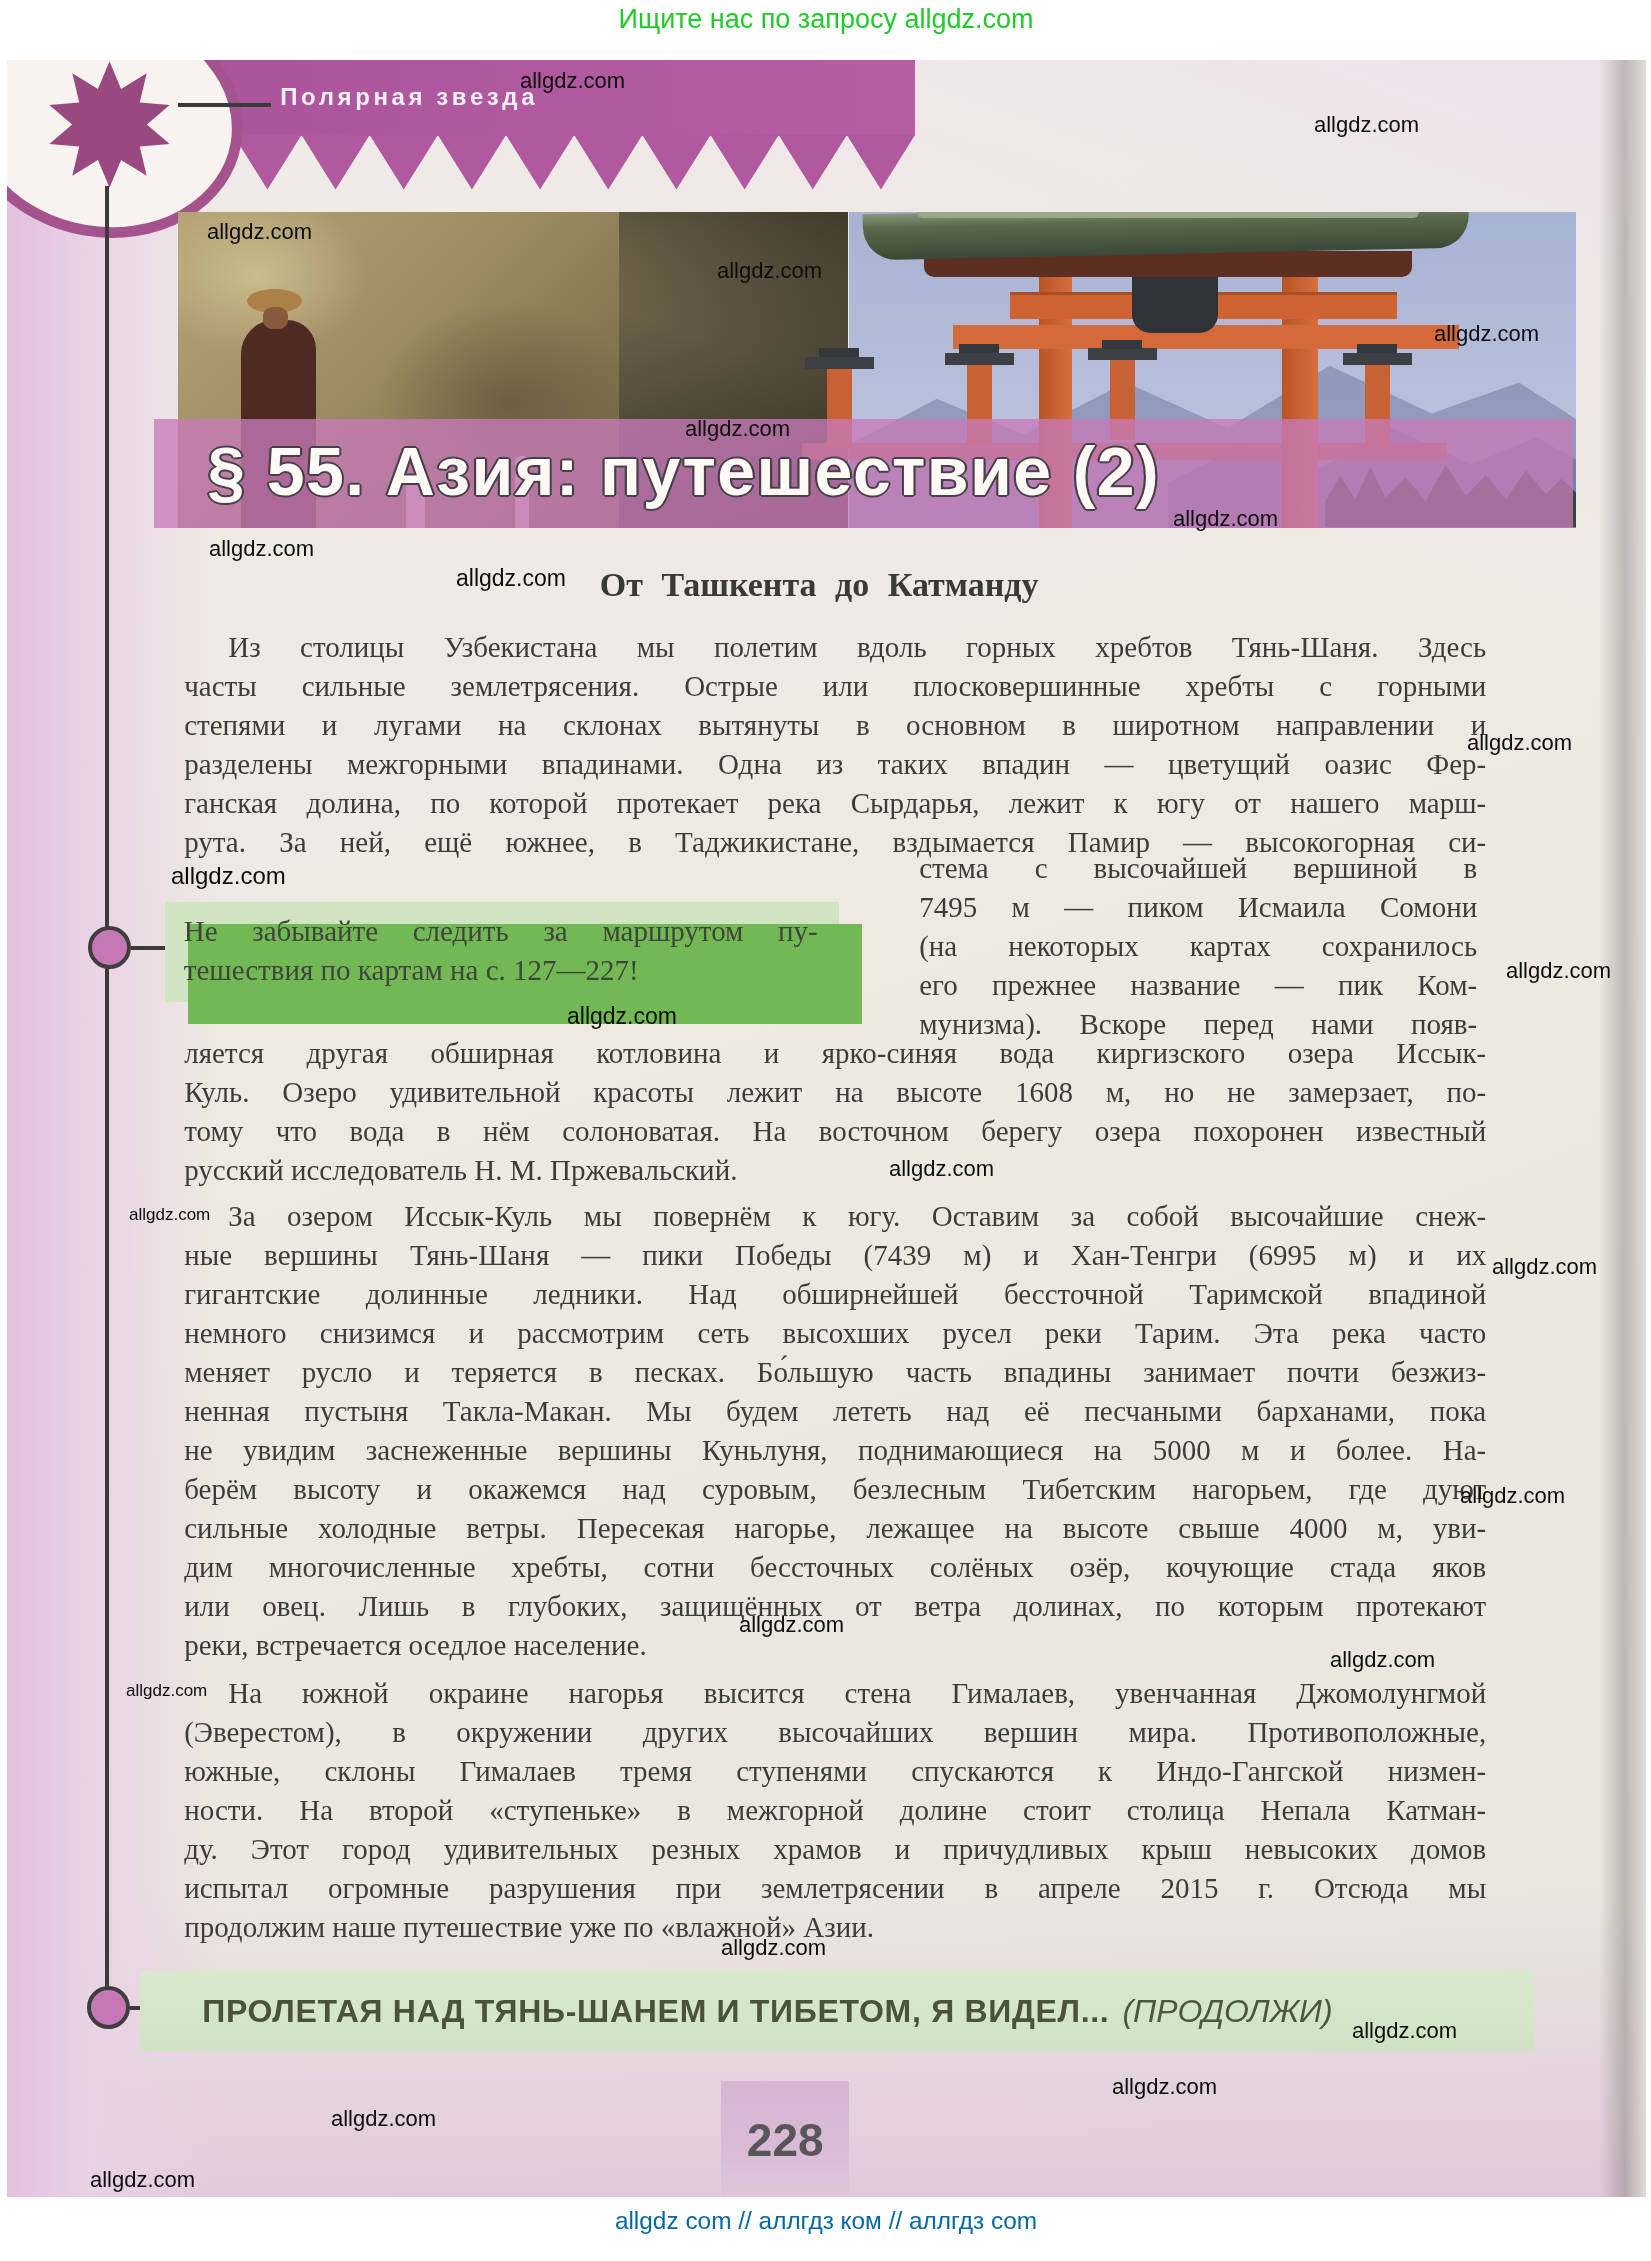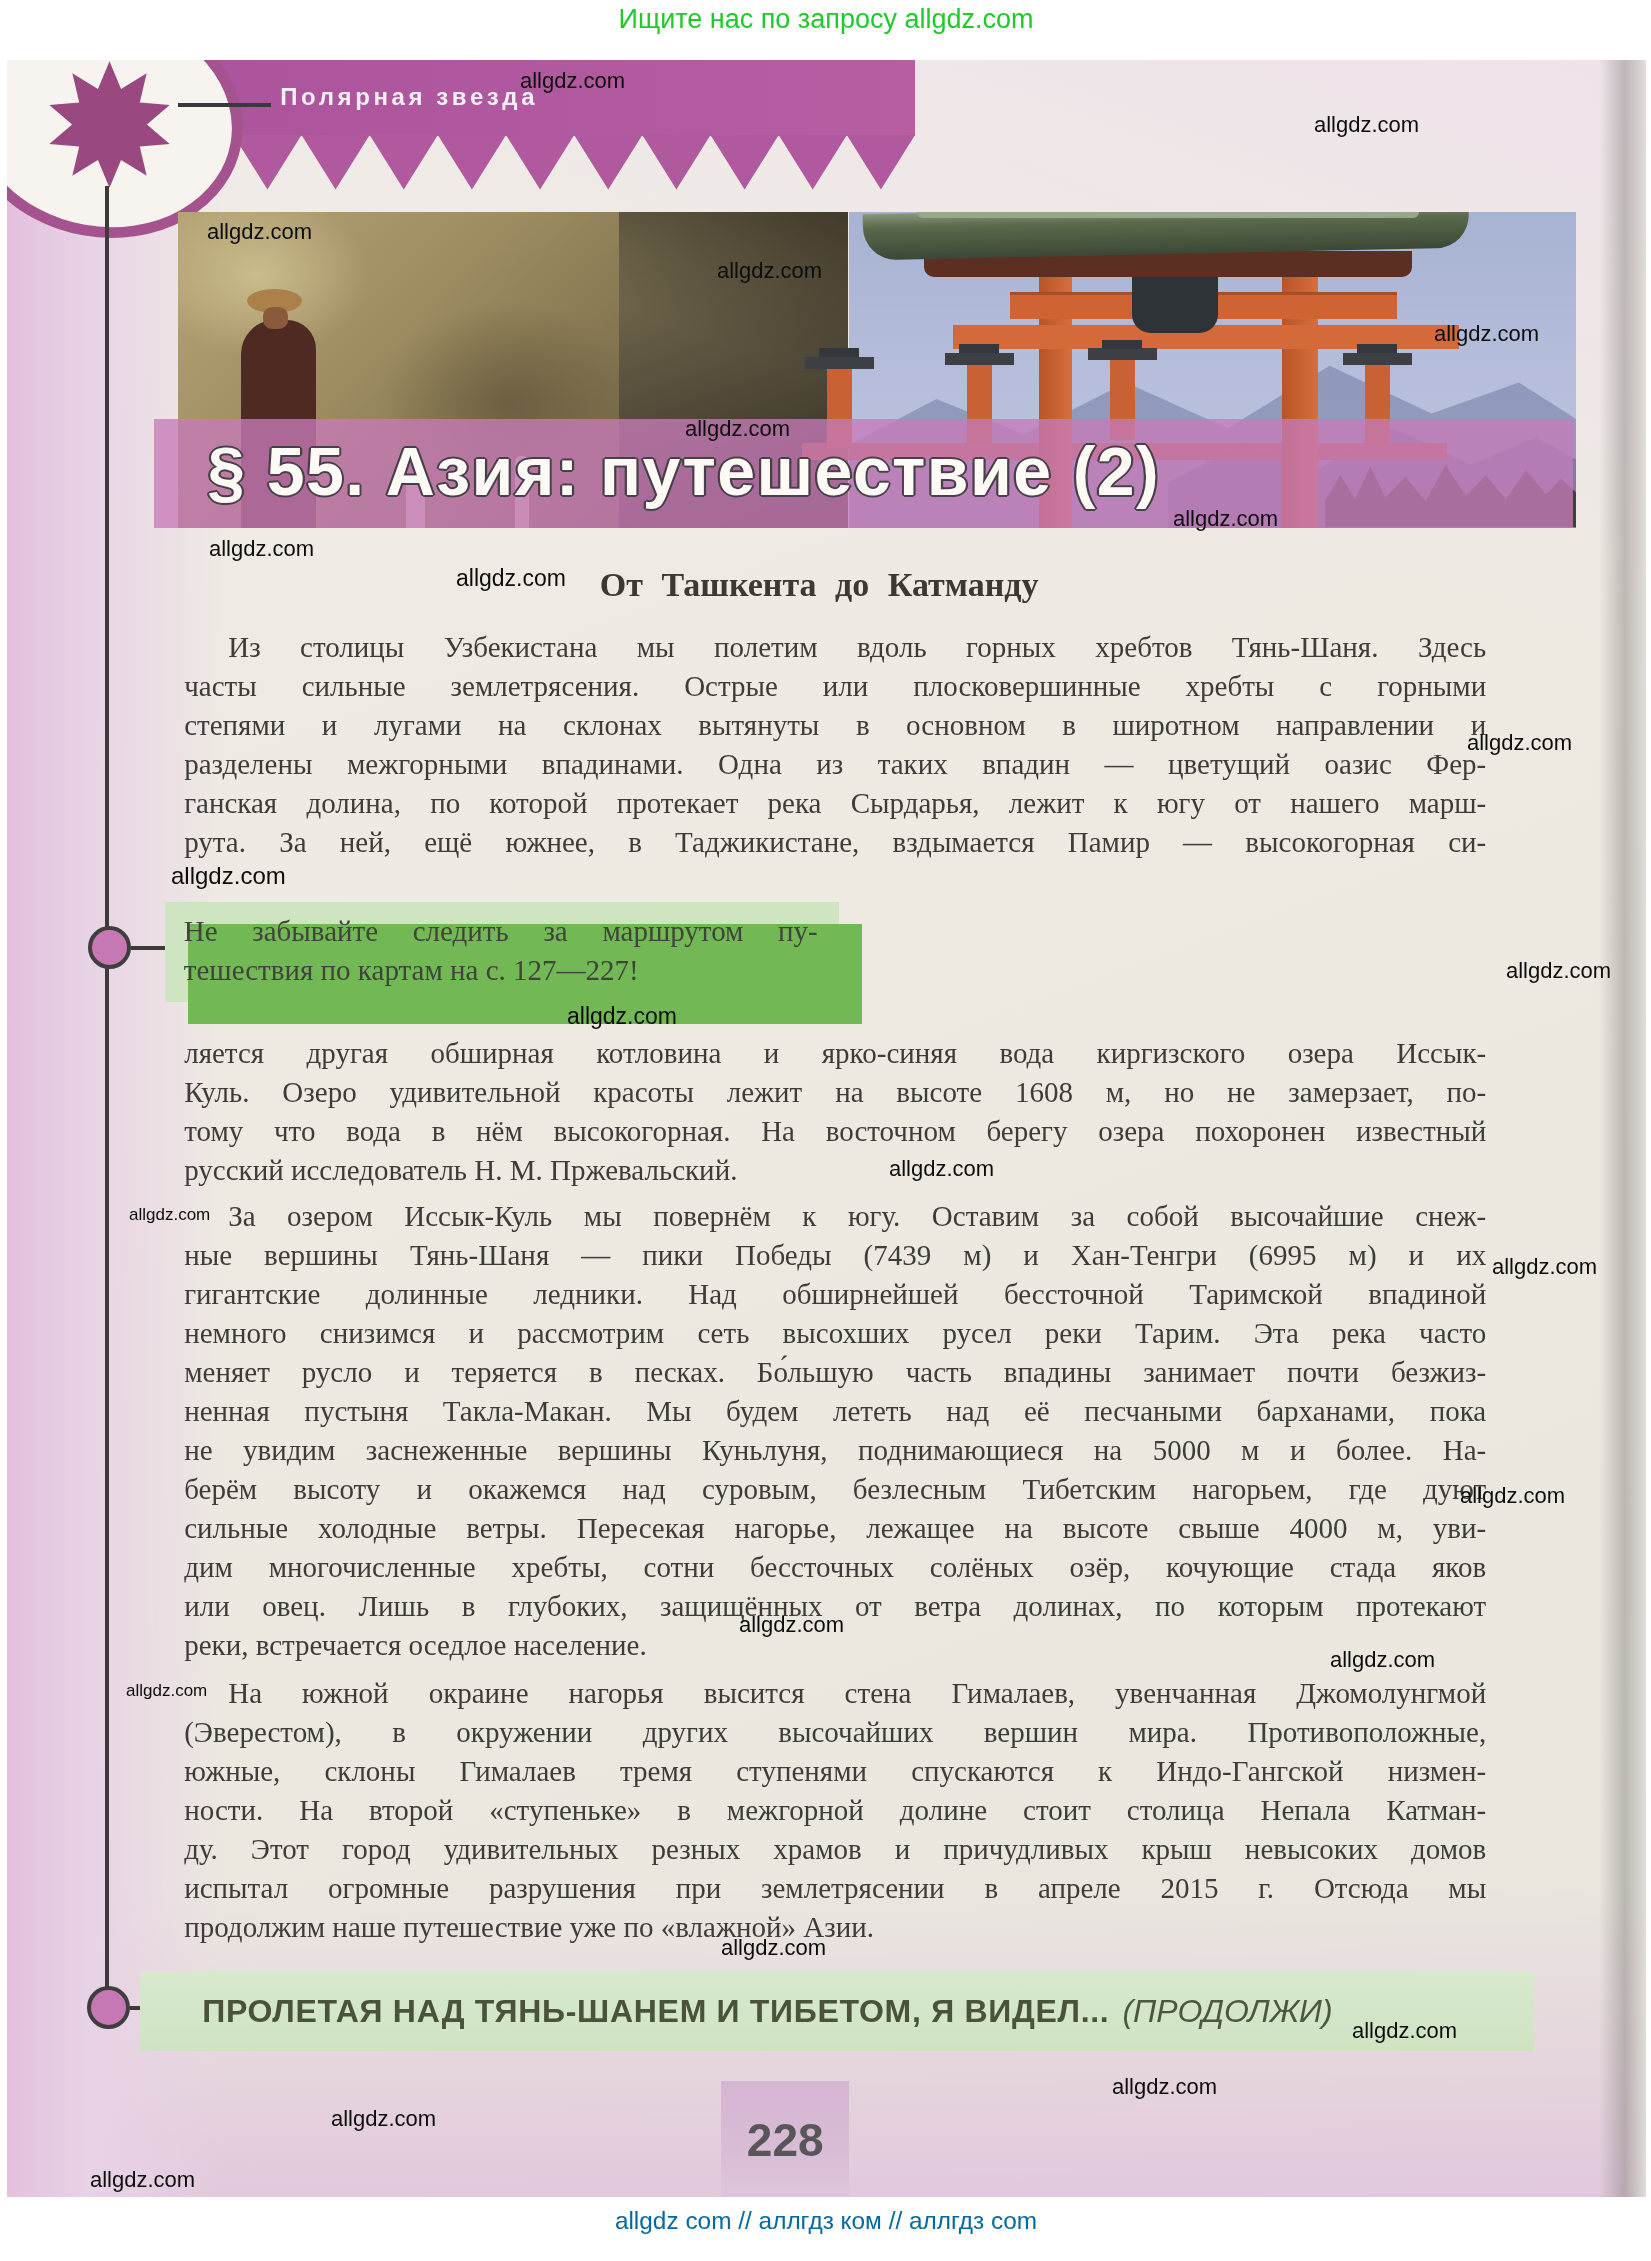--- a/index.html
+++ b/index.html
@@ -202,25 +202,32 @@
         <div class="tline last">рута. За ней, ещё южнее, в Таджикистане, вздымается Памир — высокогорная си-</div>
       </div>
 
     <div class="abs note">
       <div class="abs note-text">
           <div class="tline">Не забывайте следить за маршрутом пу-</div>
           <div class="tline last">тешествия по картам на с. 127—227!</div>
         </div>
     </div>
 
+    <div class="abs p1col all-just">
+        <div class="tline">стема с высочайшей вершиной в</div>
+        <div class="tline">7495 м — пиком Исмаила Сомони</div>
+        <div class="tline">(на некоторых картах сохранилось</div>
+        <div class="tline">его прежнее название — пик Ком-</div>
+        <div class="tline last">мунизма). Вскоре перед нами появ-</div>
+      </div>
 
     <div class="abs textblock p1cont">
         <div class="tline">ляется другая обширная котловина и ярко-синяя вода киргизского озера Иссык-</div>
         <div class="tline">Куль. Озеро удивительной красоты лежит на высоте 1608 м, но не замерзает, по-</div>
-        <div class="tline">тому что вода в нём высокогорная. На восточном берегу озера похоронен известный</div>
+        <div class="tline">тому что вода в нём солоноватая. На восточном берегу озера похоронен известный</div>
         <div class="tline last">русский исследователь Н. М. Пржевальский.</div>
       </div>
 
     <div class="abs textblock p2 indent-first">
         <div class="tline">За озером Иссык-Куль мы повернём к югу. Оставим за собой высочайшие снеж-</div>
         <div class="tline">ные вершины Тянь-Шаня — пики Победы (7439 м) и Хан-Тенгри (6995 м) и их</div>
         <div class="tline">гигантские долинные ледники. Над обширнейшей бессточной Таримской впадиной</div>
         <div class="tline">немного снизимся и рассмотрим сеть высохших русел реки Тарим. Эта река часто</div>
         <div class="tline">меняет русло и теряется в песках. Бо́льшую часть впадины занимает почти безжиз-</div>
         <div class="tline">ненная пустыня Такла-Макан. Мы будем лететь над её песчаными барханами, пока</div>

